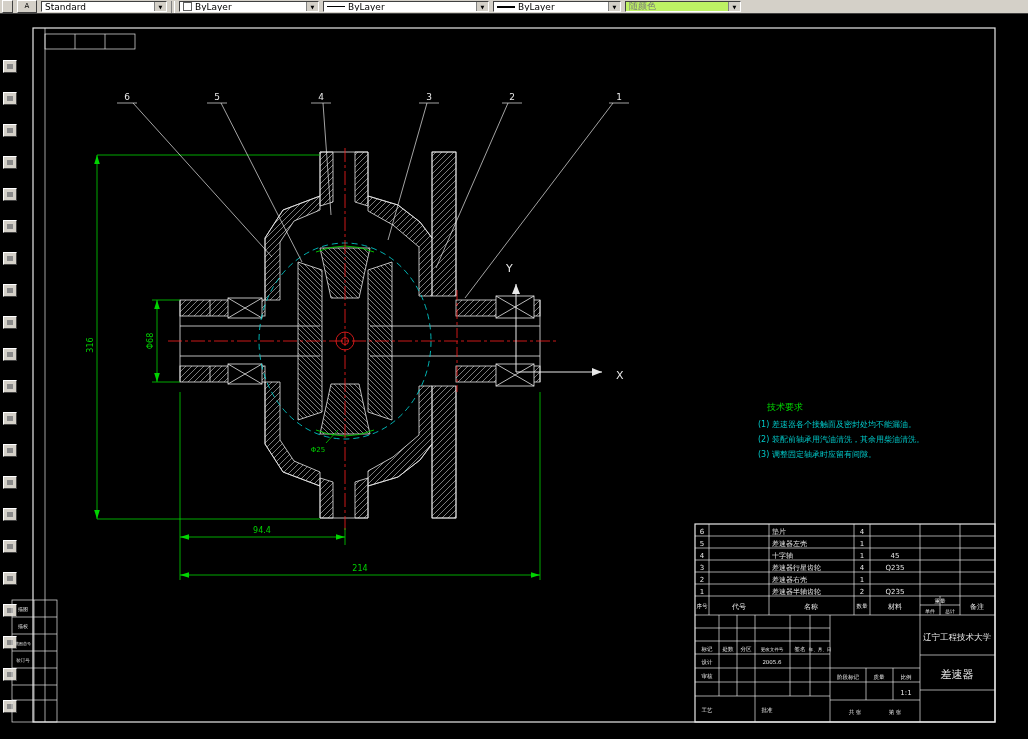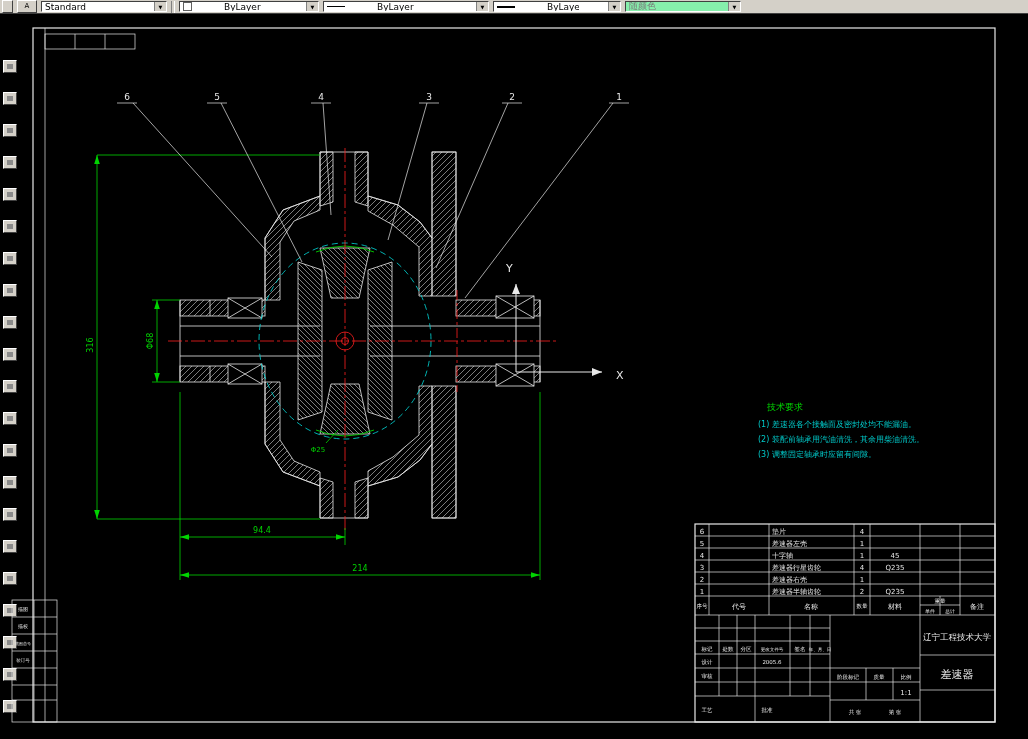--- a/index.html
+++ b/index.html
@@ -9,28 +9,28 @@
   .toolbar{position:absolute;top:0;left:0;width:1028px;height:14px;background:#d4d0c8;
            border-bottom:1px solid #404040;display:flex;align-items:center;gap:4px;
            padding:0 2px;box-sizing:border-box;font-size:9px;color:#000;}
   .tb-btn{width:18px;height:11px;background:#d4d0c8;border:1px solid;
           border-color:#fff #404040 #404040 #fff;display:flex;align-items:center;
           justify-content:center;font-size:7px;line-height:1;flex:0 0 auto;}
   .sliver{width:9px;}
   .sep{width:2px;height:12px;border-left:1px solid #808080;border-right:1px solid #fff;flex:0 0 auto;}
   .combo{height:11px;background:#fff;border:1px solid;border-color:#404040 #fff #fff #404040;
          display:flex;align-items:center;padding-left:3px;box-sizing:border-box;flex:0 0 auto;
-         font-size:9px;white-space:nowrap;overflow:hidden;gap:29px;}
+         font-size:9px;white-space:nowrap;overflow:hidden;}
   .combo .val{flex:1;overflow:hidden;}
   .combo .arrow{width:11px;height:9px;background:#d4d0c8;border-left:1px solid #808080;
                 display:flex;align-items:center;justify-content:center;font-size:5px;color:#000;flex:0 0 auto;}
   .swatch{width:7px;height:7px;background:#fff;border:1px solid #606060;margin-right:3px;flex:0 0 auto;}
   .ltline{width:18px;border-top:1px solid #000;margin-right:3px;flex:0 0 auto;}
   .lwline{width:18px;border-top:2px solid #000;margin-right:3px;flex:0 0 auto;}
-  .combo.disabled{background:#86efac;color:#7a7a7a;}
+  .combo.disabled{background:#bef264;color:#7a7a7a;}
   
   .side-icon{position:relative;width:14px;height:13px;background:#d4d0c8;border:1px solid;
              border-color:#fff #404040 #404040 #fff;box-sizing:border-box;margin-bottom:19px;}
   .side-icon::after{content:"";position:absolute;left:3px;top:3px;width:6px;height:5px;
              background:#8a8a8a;}
   .side-col{position:absolute;left:3px;top:60px;display:flex;flex-direction:column;}
   svg{position:absolute;top:14px;left:0;}
   svg text{font-family:"DejaVu Sans","Liberation Sans",sans-serif;}
 </style>
 </head>

